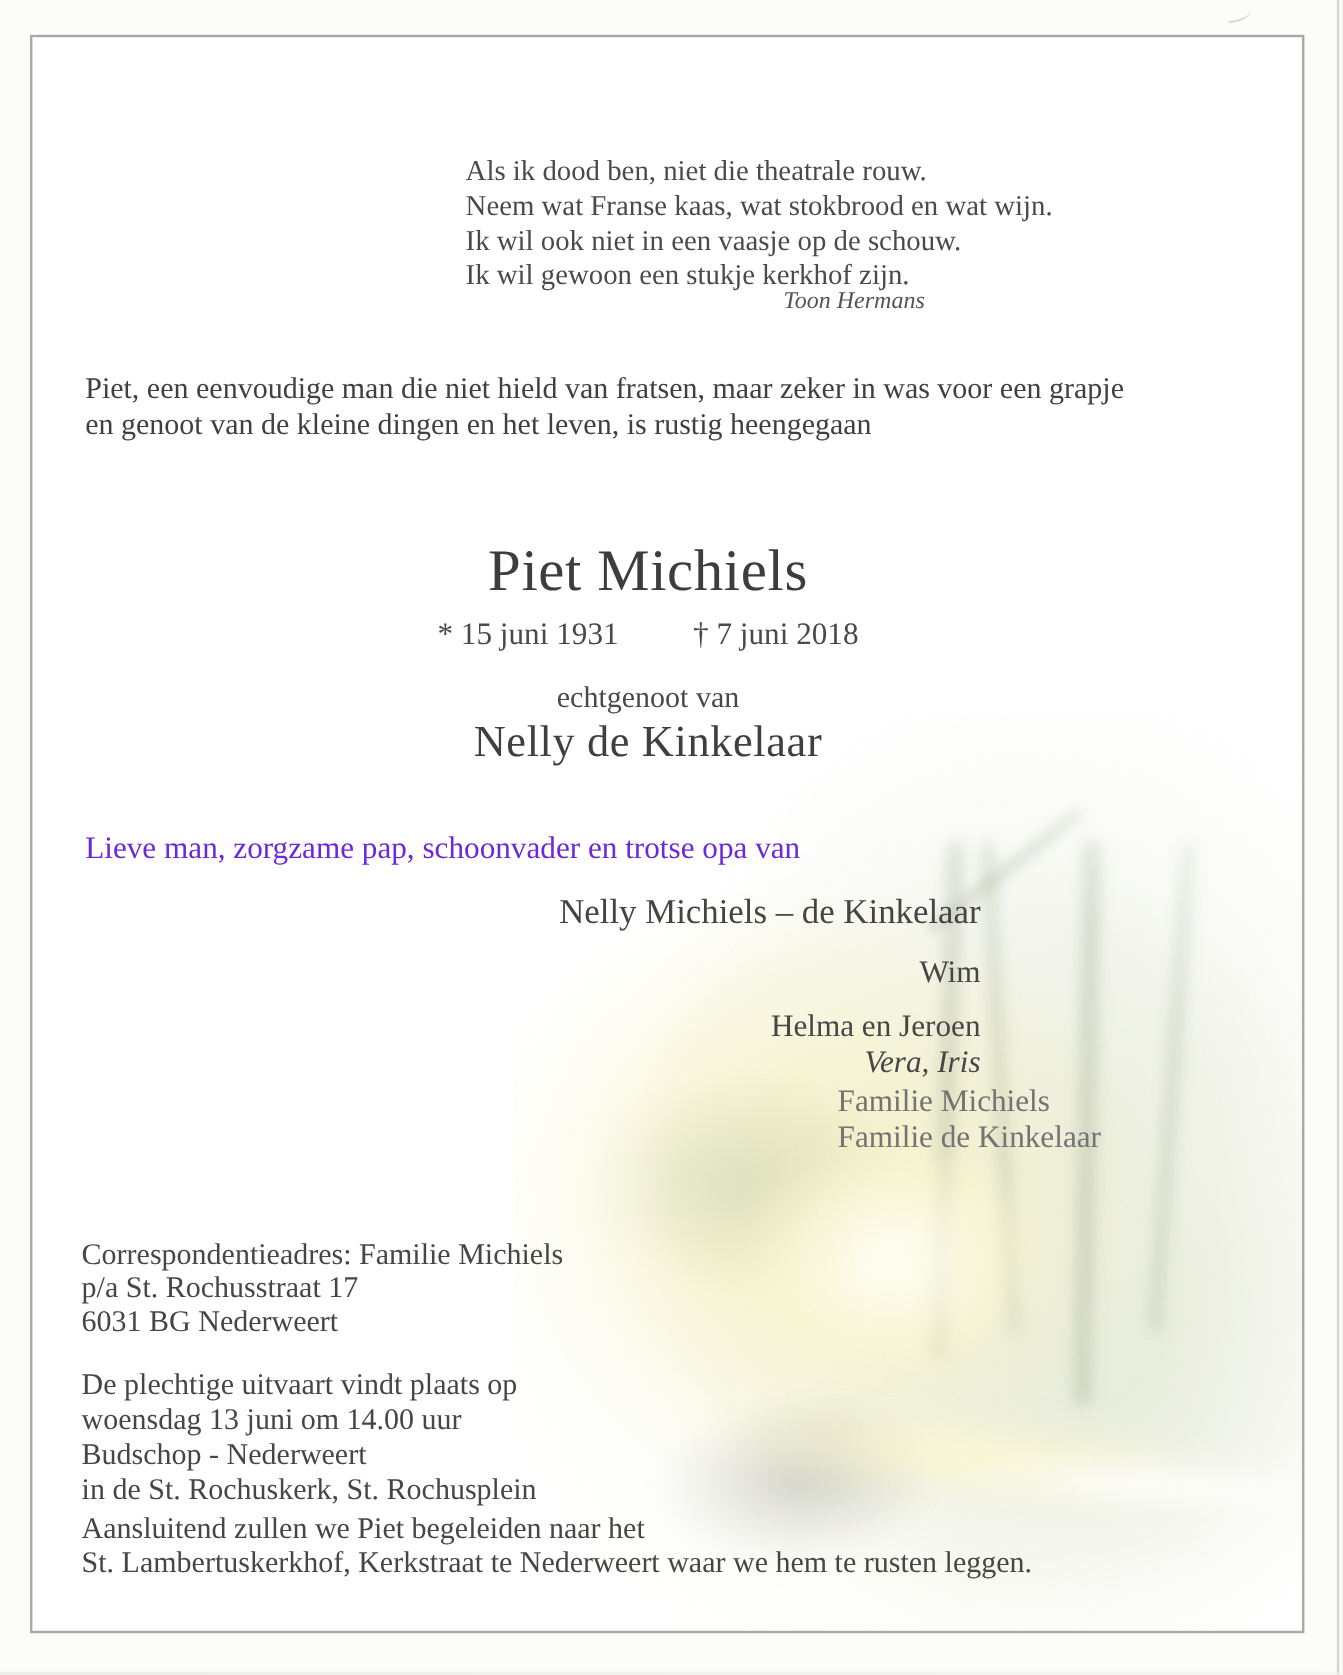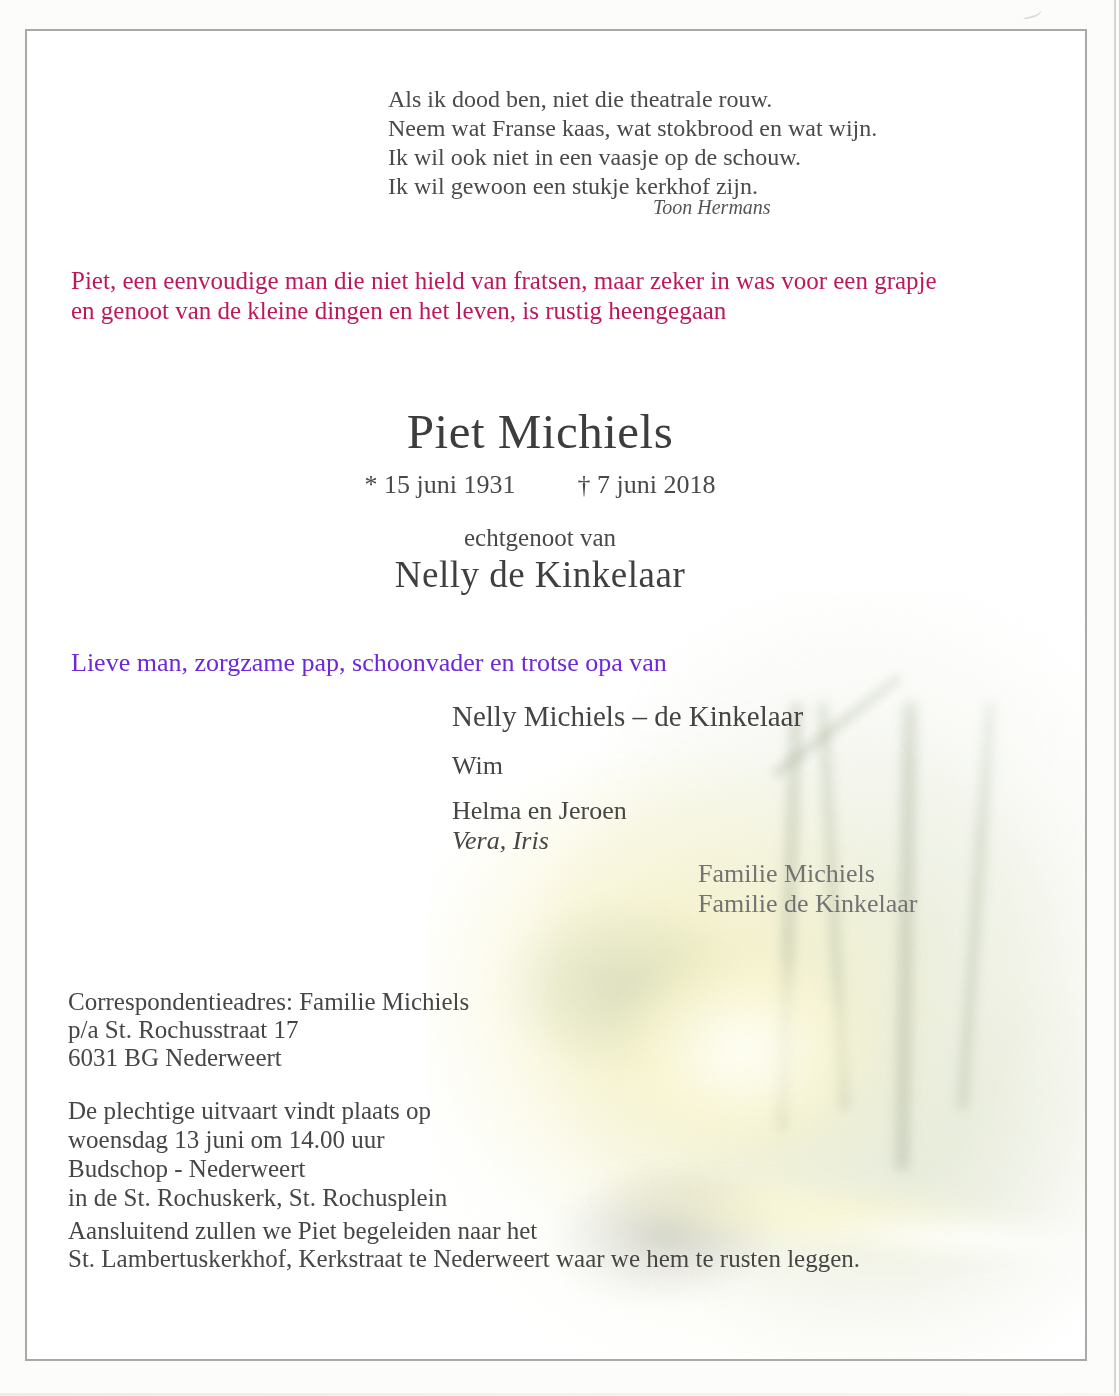--- a/index.html
+++ b/index.html
@@ -136,26 +136,26 @@
     filter: blur(8px);
     transform: rotate(3deg);
     border-radius: 50%;
   }
 
   
   .text-layer {
     position: absolute; inset: 0;
     z-index: 2;
   }
-  .block { position: absolute; }
+  .block { position: absolute; margin-top: 44px; }
 
   .poem       { left: 388px; top: 85px;  font-size: 24px; line-height: 29px; color: #4b4a49; }
   .poem-attr  { left: 653px; top: 196px; font-size: 20px; font-style: italic; color: #555453; }
 
-  .intro      { left: 71px;  top: 266px; font-size: 25px; line-height: 30px; color: #be185d; }
+  .intro      { left: 71px;  top: 266px; font-size: 25px; line-height: 30px; color: #404040; }
 
   .center-block { left: 10px; top: 0; width: 1060px; text-align: center; }
   .deceased-name {
     position: absolute; left: 0; width: 100%; top: 403px;
     font-size: 49px; letter-spacing: 0.5px; color: #3e3d3c;
   }
   .dates-row {
     position: absolute; left: 0; width: 100%; top: 470px;
     font-size: 26px; color: #4a4948;
     display: flex; justify-content: center; gap: 62px;
@@ -164,21 +164,21 @@
     position: absolute; left: 0; width: 100%; top: 524px;
     font-size: 25px; color: #4a4948;
   }
   .spouse-name {
     position: absolute; left: 0; width: 100%; top: 553px;
     font-size: 37px; letter-spacing: 0.5px; color: #403f3e;
   }
 
   .relation   { left: 71px;  top: 648px; font-size: 26px; color: #6d28d9; }
 
-  .family     { left: 452px; top: 700px; }
+  .family     { left: 466px; top: 700px; text-align: right; }
   .spouse-full { font-size: 29px; color: #454443; }
   .child-1    { margin-top: 18px; font-size: 26px; }
   .child-2    { margin-top: 15px; font-size: 26px; }
   .grandchildren { font-size: 26px; font-style: italic; }
 
   .families   { left: 698px; top: 859px; font-size: 26px; line-height: 30px; color: #737373; }
 
   .correspondence { left: 68px; top: 988px;  font-size: 25px; line-height: 28px; }
   .service        { left: 68px; top: 1096px; font-size: 25px; line-height: 29px; }
   .closing        { left: 68px; top: 1217px; font-size: 25px; line-height: 28px; }

